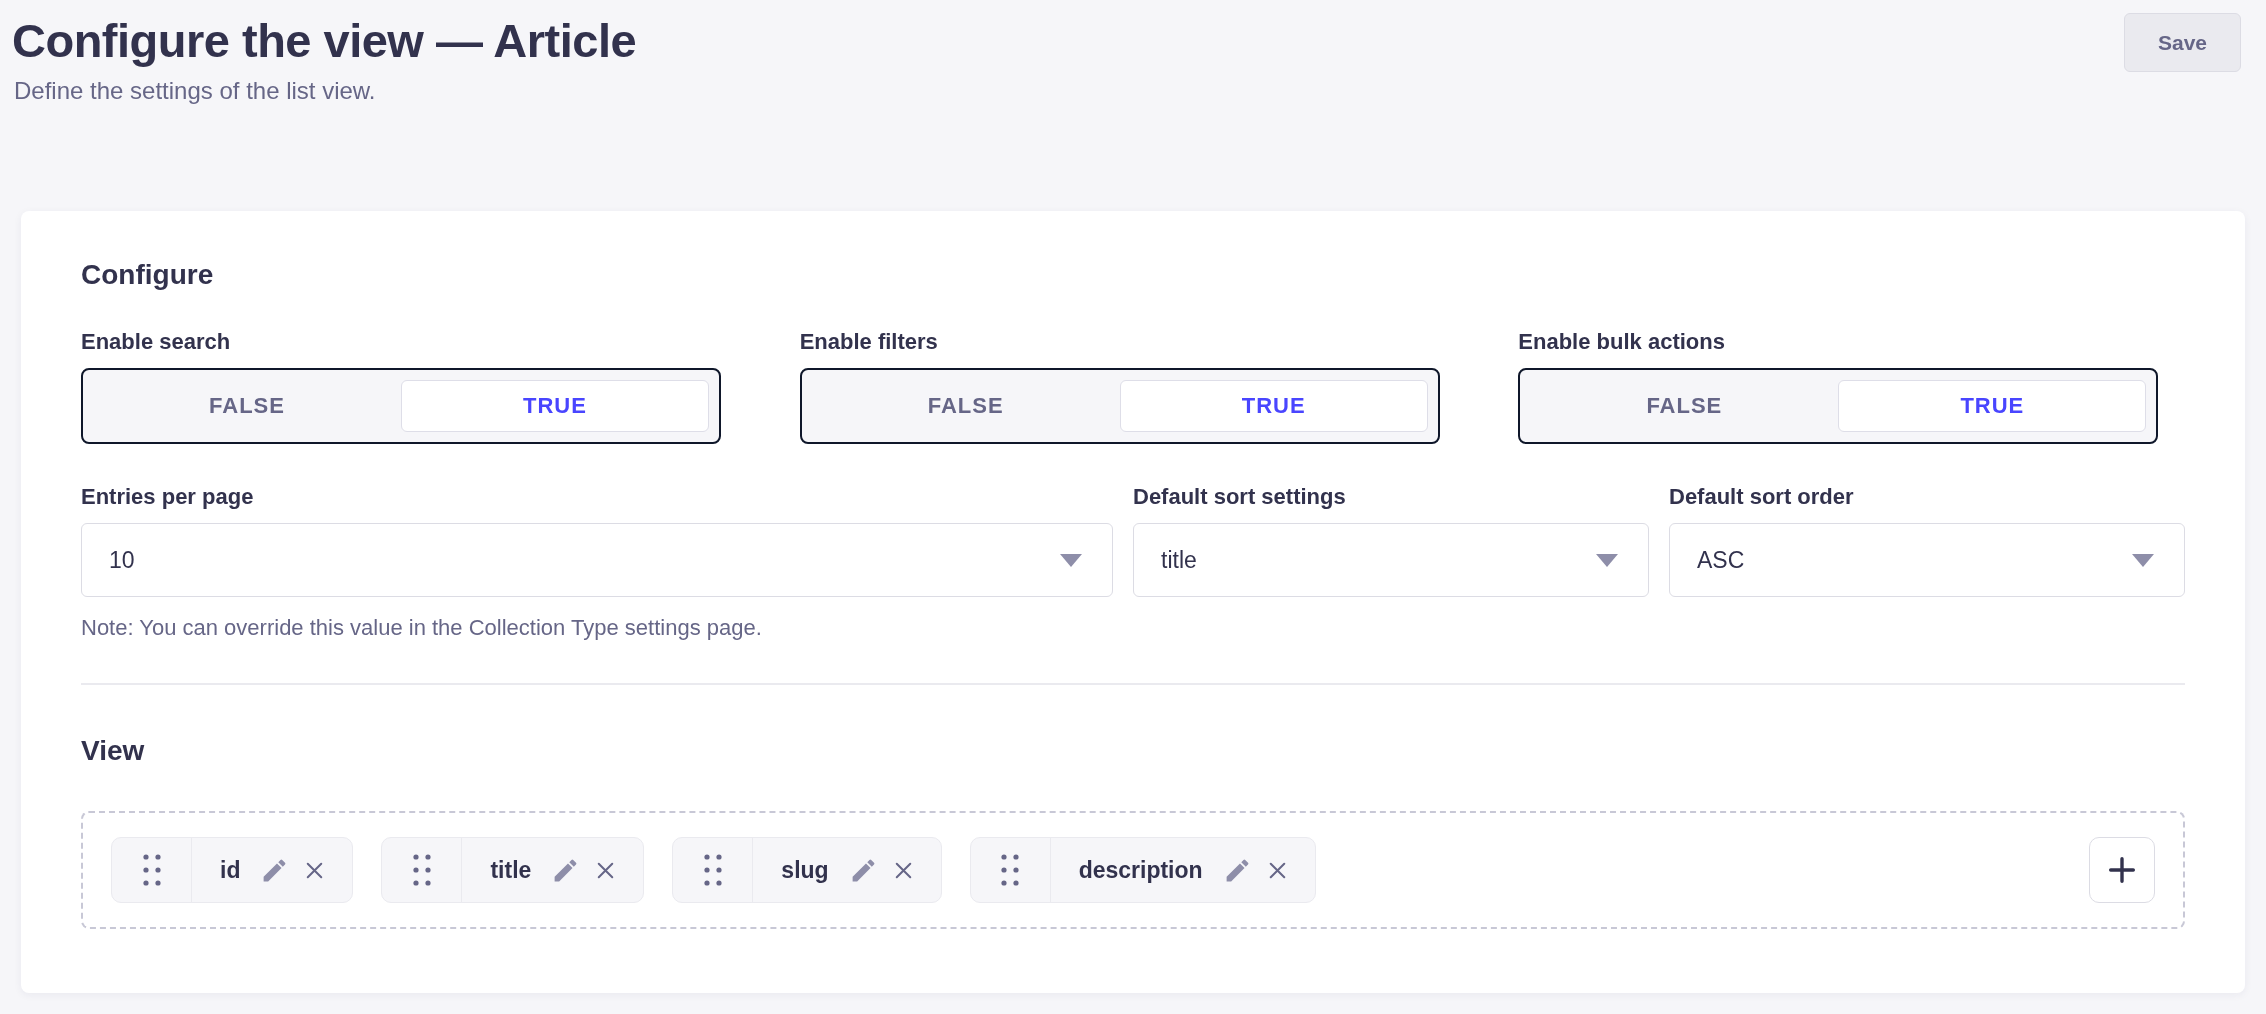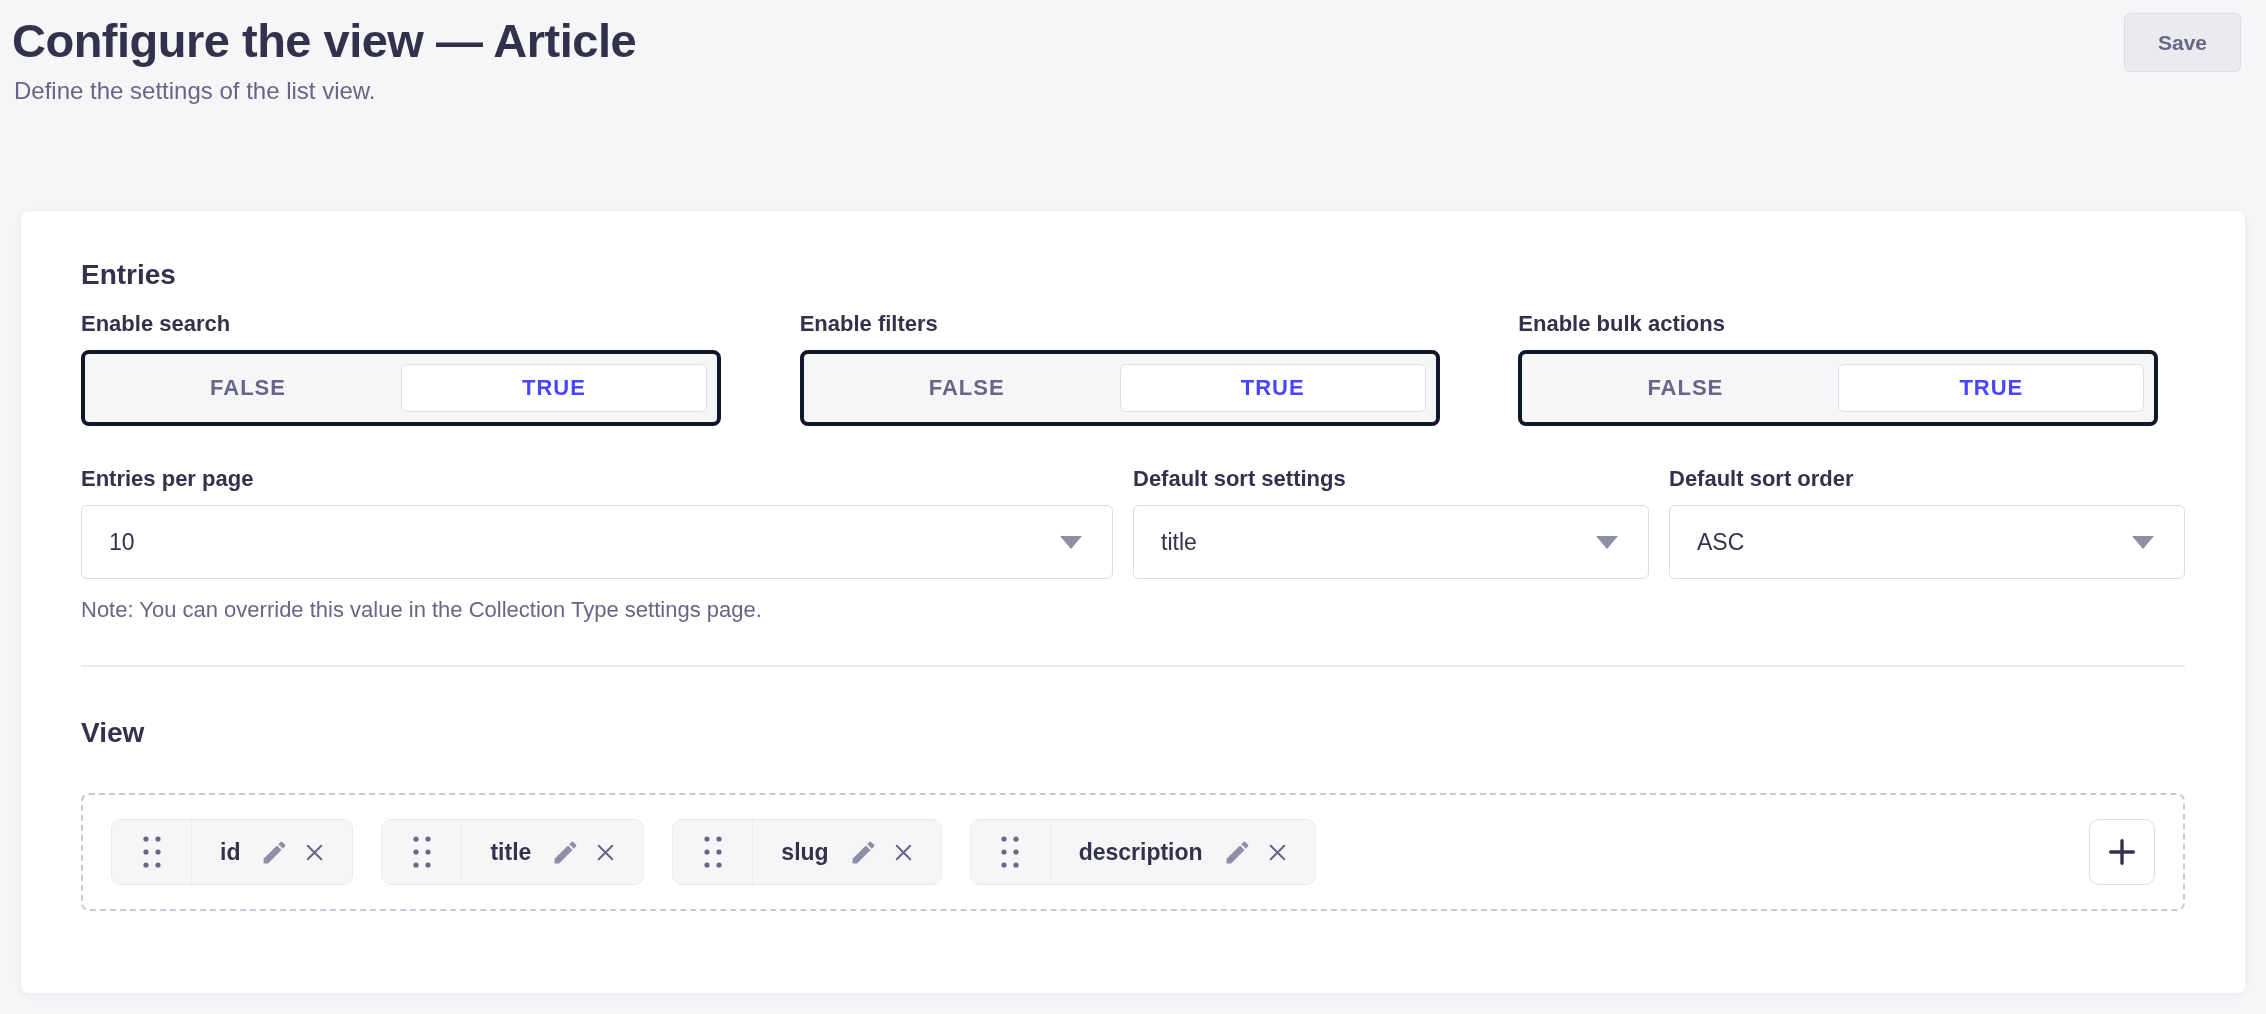--- a/index.html
+++ b/index.html
@@ -35,35 +35,35 @@
     position: absolute; left: 21px; right: 21px; top: 211px; height: 782px;
     background: #ffffff; border-radius: 8px;
     box-shadow: 0 2px 8px rgba(33, 33, 82, 0.06);
     padding: 48px 60px 0 60px;
   }
   .section-title { margin: 0; font-size: 28px; font-weight: 600; color: #32324d; }
 
   
   .toggles-row {
     display: grid; grid-template-columns: repeat(3, 1fr);
-    column-gap: 52px; margin-top: 20px;
+    column-gap: 52px; margin-top: 38px;
   }
   .sort-row {
     display: grid; grid-template-columns: 2fr 1fr 1fr;
     column-gap: 20px; margin-top: 40px;
   }
   .field-label {
     display: block; font-size: 22px; font-weight: 600;
     color: #32324d; margin-bottom: 13px;
   }
 
   
   .toggle {
     max-width: 640px; height: 76px;
-    background: #f6f6f9; border: 4px solid #0f172a; border-radius: 8px;
+    background: #f6f6f9; border: 2px solid #0f172a; border-radius: 8px;
     padding: 10px; display: flex;
   }
   .toggle-opt {
     flex: 1; display: flex; align-items: center; justify-content: center;
     background: transparent; border: 1px solid transparent; border-radius: 6px;
     font-family: inherit; font-size: 22px; font-weight: 700;
     letter-spacing: 1px; color: #666687; cursor: pointer;
   }
   .toggle-opt.selected {
     background: #ffffff; border: 1px solid #dedee8; color: #4945ff;
@@ -124,21 +124,21 @@
 <body>
 
 <div class="header">
   <h1 class="page-title">Configure the view — Article</h1>
   <p class="page-subtitle">Define the settings of the list view.</p>
   <button class="save-btn">Save</button>
 </div>
 
 <div class="card">
 
-  <h2 class="section-title">Entries</h2>
+  <h2 class="section-title">Configure</h2>
 
   <div class="toggles-row">
     <div class="field">
       <span class="field-label">Enable search</span>
       <div class="toggle">
         <button class="toggle-opt">FALSE</button>
         <button class="toggle-opt selected">TRUE</button>
       </div>
     </div>
     <div class="field">

